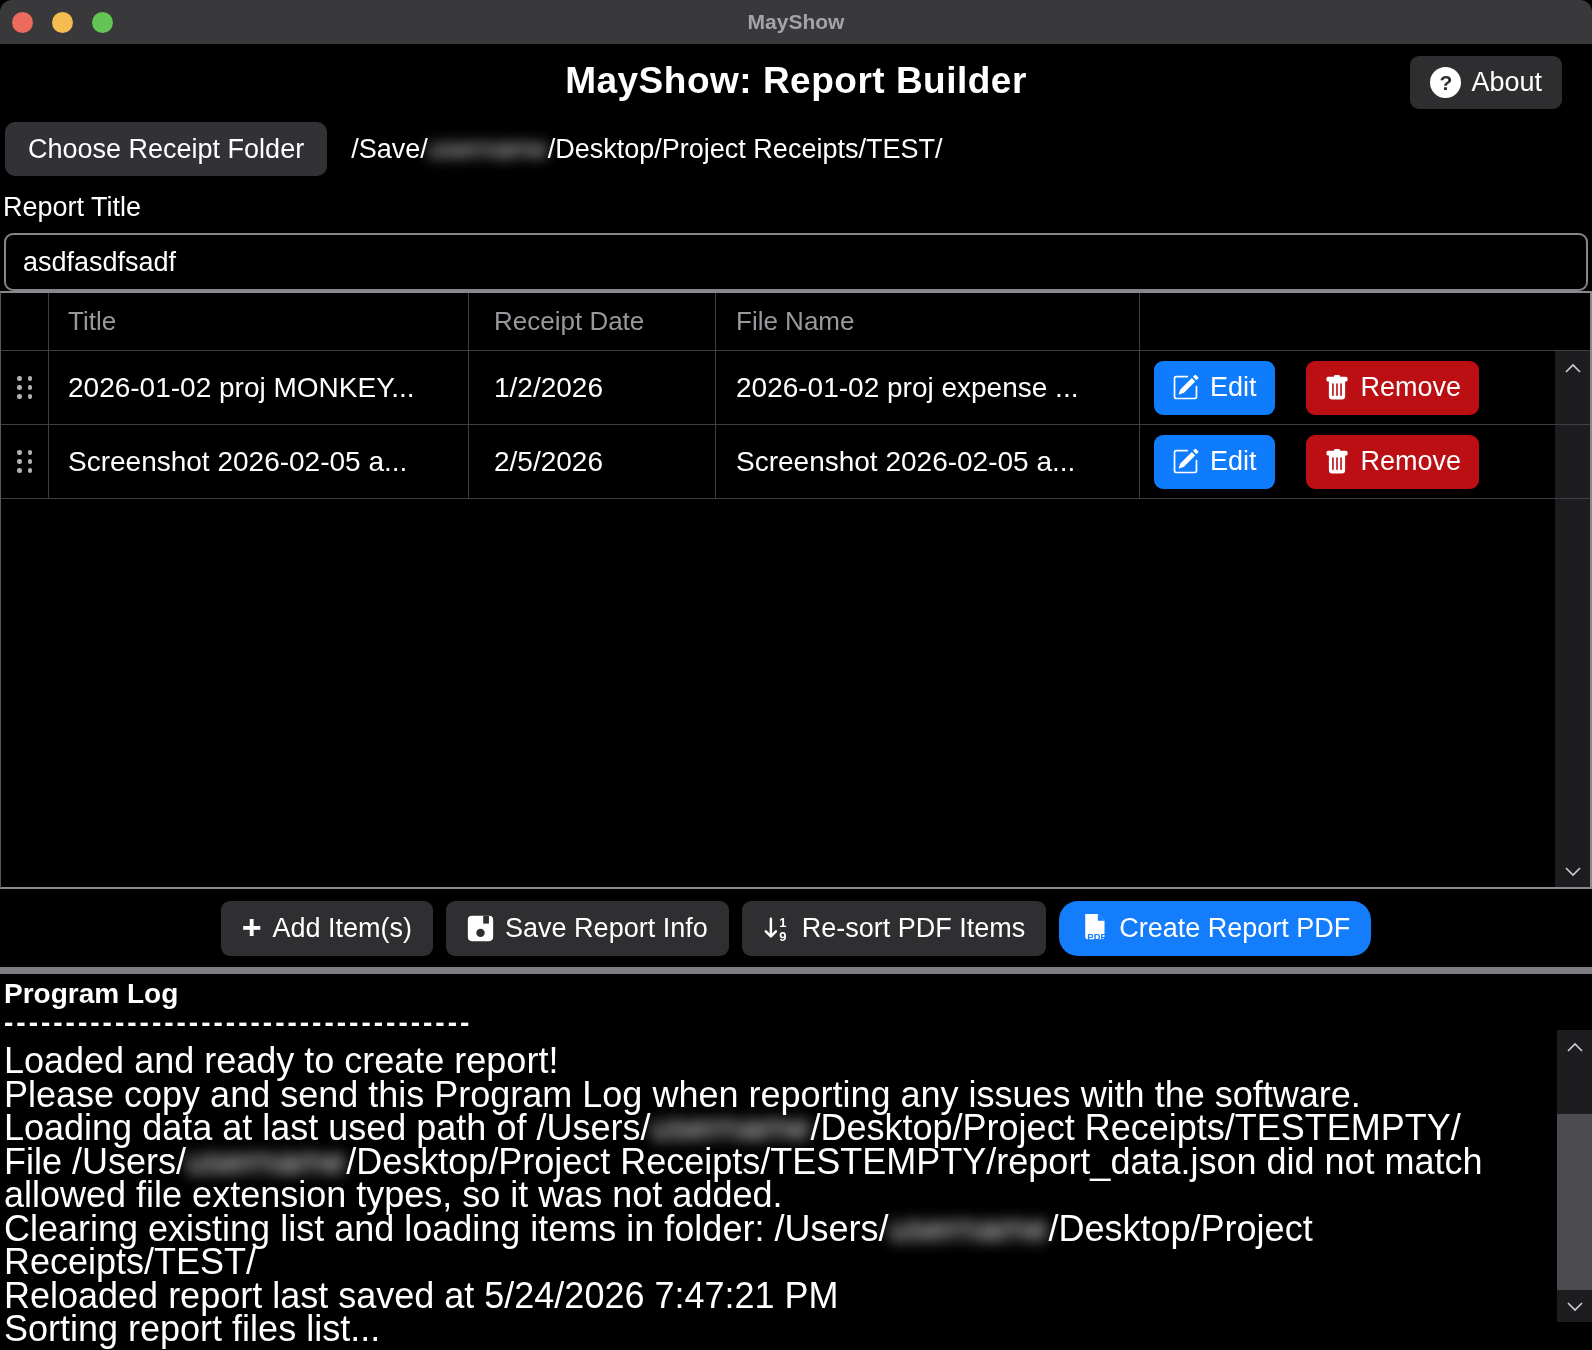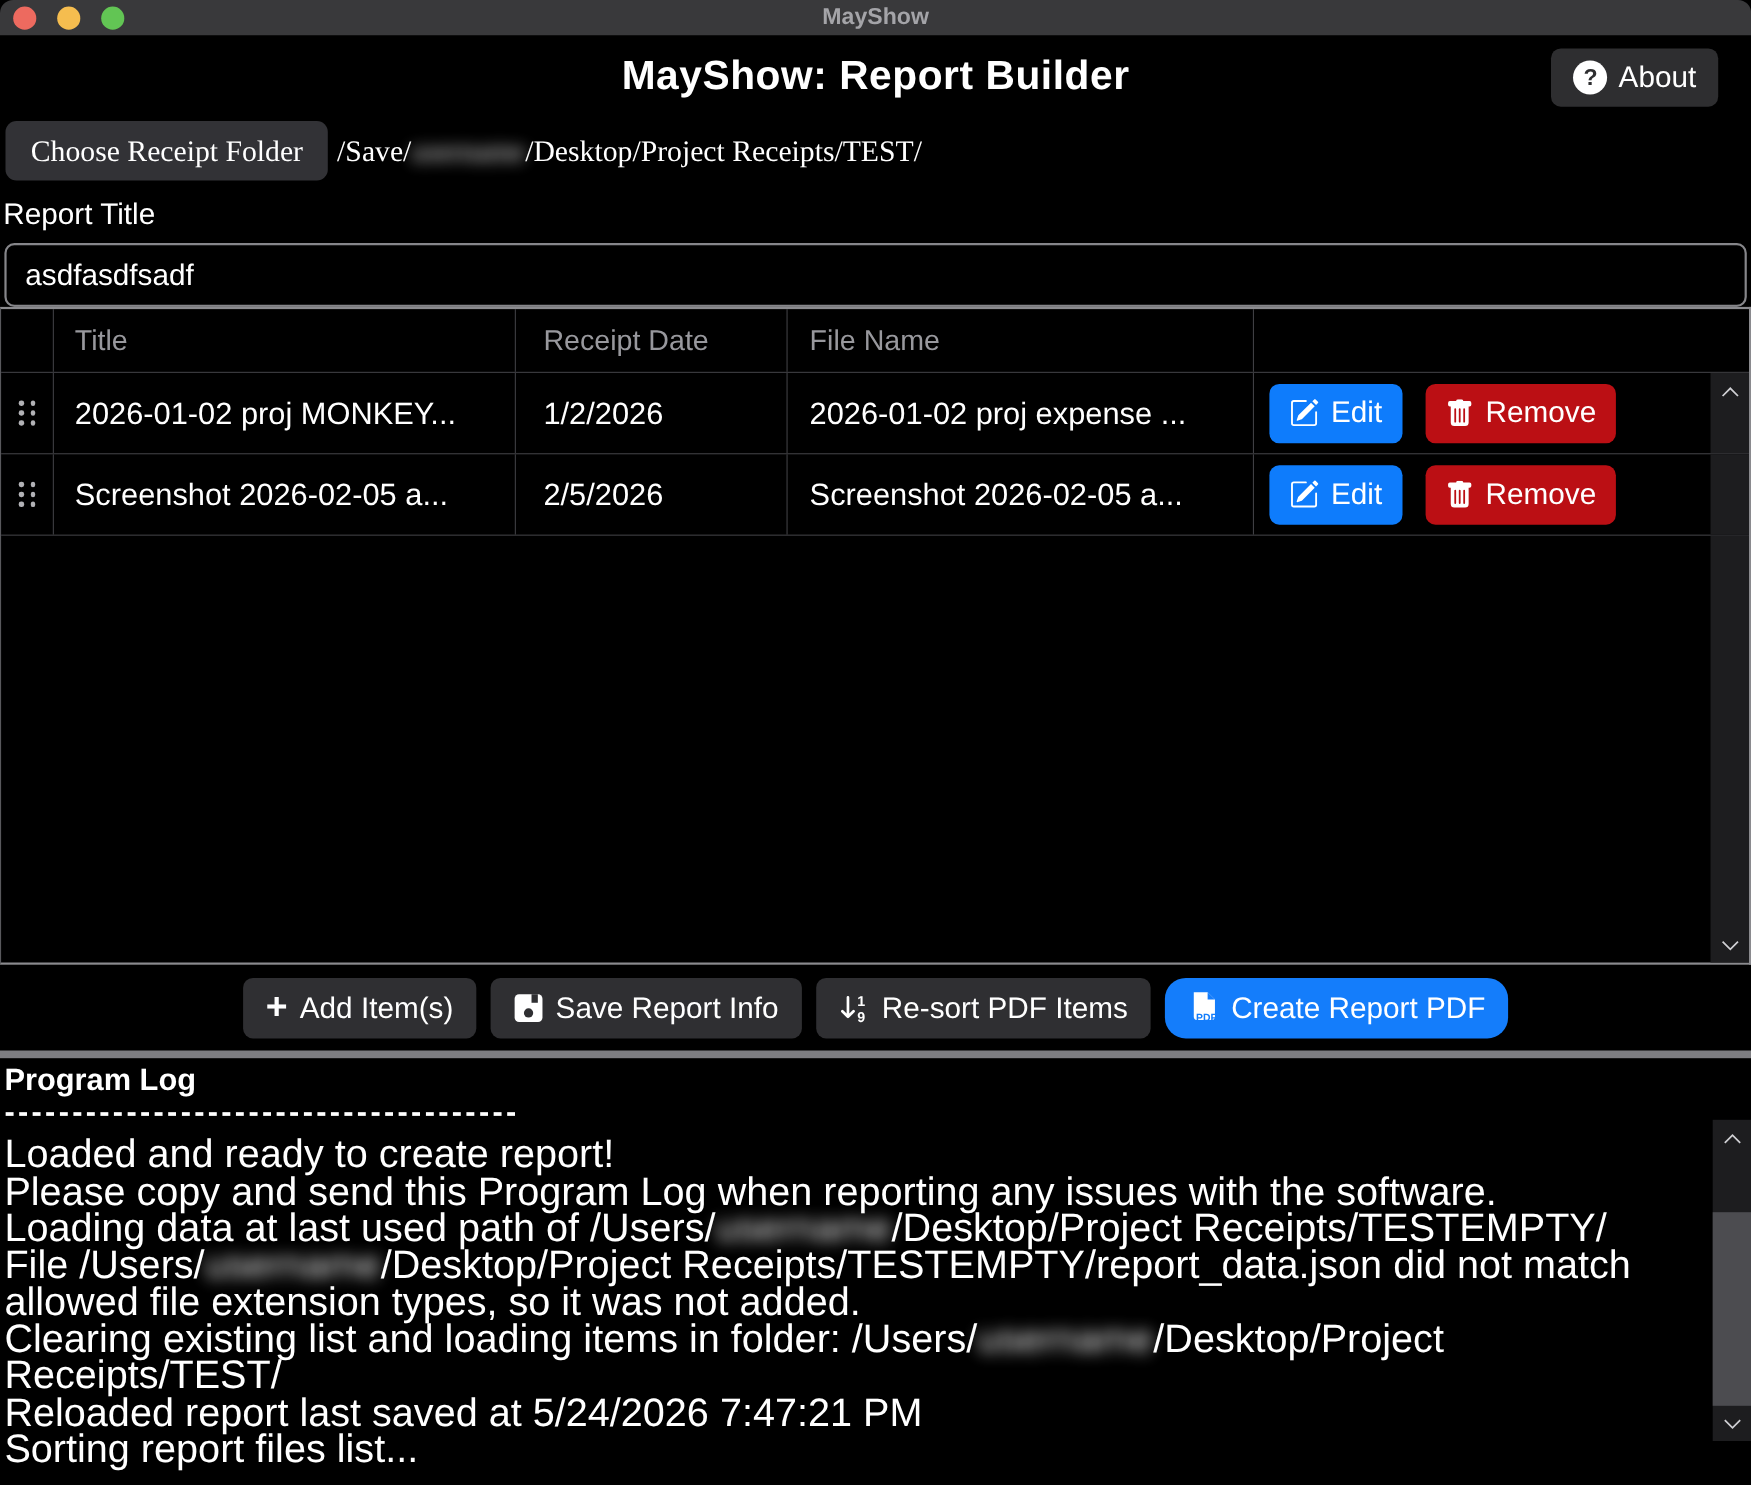--- a/index.html
+++ b/index.html
@@ -6,21 +6,21 @@
   html,body { margin:0; padding:0; }
   body {
     width:1592px; height:1350px;
     background:#000;
     font-family:"Liberation Sans", sans-serif;
     color:#fff;
     overflow:hidden;
   }
   
   .titlebar {
-    height:32px; background:#39393b;
+    height:44px; background:#39393b;
     border-radius:12px 12px 0 0;
     display:flex; align-items:center; position:relative;
   }
   .lights { display:flex; gap:19px; margin-left:12px; }
   .light { width:21px; height:21px; border-radius:50%; }
   .light.red { background:#ed6a5f; }
   .light.yellow { background:#f5bd4f; }
   .light.green { background:#62c554; }
   .titlebar-title {
     position:absolute; left:0; right:0; text-align:center;
@@ -39,21 +39,21 @@
     height:53px; padding:0 20px;
     display:flex; align-items:center; gap:10px; cursor:pointer;
   }
   .q-icon {
     width:31px; height:31px; border-radius:50%;
     background:#fff; color:#2e2e30;
     font-weight:bold; font-size:21px;
     display:flex; align-items:center; justify-content:center;
   }
   
-  .folder-row { display:flex; align-items:center; gap:8px; margin:6px 0 0 5px;font-family:Liberation Serif, serif; }
+  .folder-row { display:flex; align-items:center; gap:24px; margin:6px 0 0 5px; }
   .choose-btn {
     background:#323236; border:none; border-radius:10px;
     color:#fff; font-size:27px; font-family:inherit;
     height:54px; padding:0 23px; cursor:pointer;
   }
   .folder-path { font-size:27px; color:#fff; }
   .redact { filter: blur(7px); opacity:0.9; }
   
   .rt-label { font-size:27px; margin:16px 0 0 3px; }
   .rt-input {
@@ -69,21 +69,21 @@
     border-left:1px solid #58585c; border-right:2px solid #8a8a8e;
     display:flex; flex-direction:column; background:#000;
   }
   .t-header { display:flex; height:58px; border-bottom:1px solid #3f3f43; flex:none; }
   .t-row    { display:flex; height:74px; border-bottom:1px solid #3f3f43; flex:none; }
   .t-filler { display:flex; flex:1; }
   .c-drag   { width:48px;  flex:none; border-right:1px solid #3f3f43; display:flex; align-items:center; justify-content:center; }
   .c-title  { width:420px; flex:none; border-right:1px solid #3f3f43; display:flex; align-items:center; padding-left:19px; }
   .c-date   { width:247px; flex:none; border-right:1px solid #3f3f43; display:flex; align-items:center; padding-left:25px; }
   .c-file   { width:424px; flex:none; border-right:1px solid #3f3f43; display:flex; align-items:center; padding-left:20px; }
-  .c-act    { flex:1; display:flex; align-items:center; gap:21px; padding-left:14px; }
+  .c-act    { flex:1; display:flex; align-items:center; gap:31px; padding-left:14px; }
   .c-gutter { width:35px; flex:none; background:#1d1d1f; position:relative; }
   .t-header .hc { color:#98989d; font-size:26px; }
   .t-row .cell-text { font-size:28px; color:#fff; white-space:nowrap; overflow:hidden; }
   .drag-dots { display:flex; gap:6px; }
   .drag-dots i {
     width:4.5px; height:4.5px; border-radius:50%; background:#b2b2b6; display:block;
     box-shadow: 0 9px 0 #b2b2b6, 0 18px 0 #b2b2b6;
     margin-bottom:18px;
   }
   .btn-edit {

